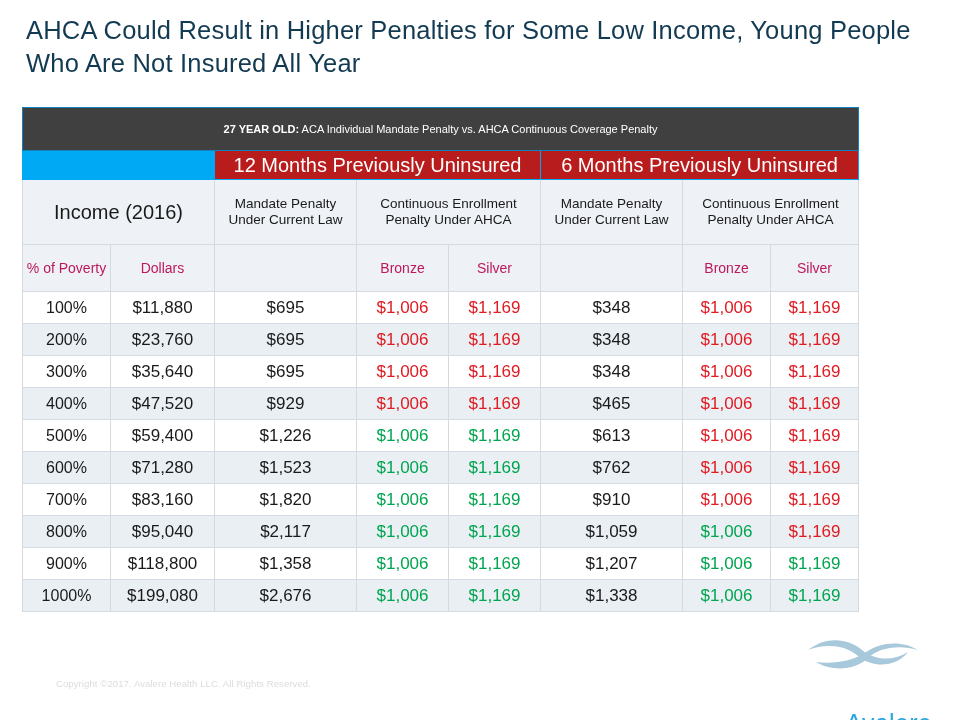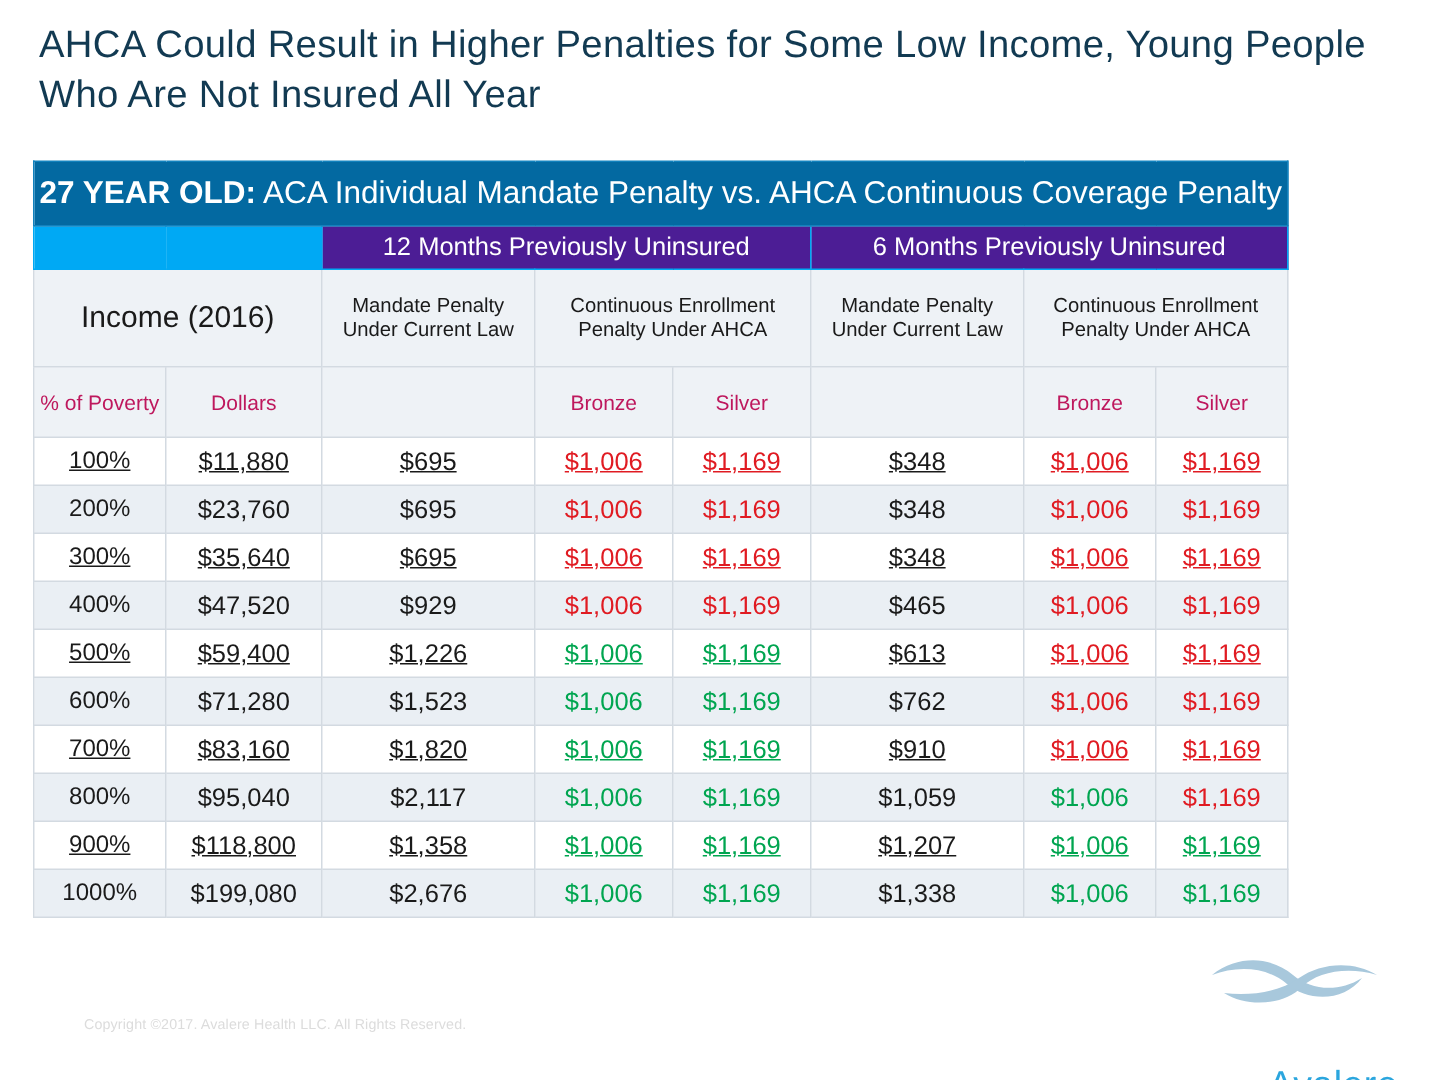--- a/index.html
+++ b/index.html
@@ -42,42 +42,42 @@
     padding: 0;
     margin: 0;
     border: 1px solid #d3dae1;
     text-align: center;
     vertical-align: middle;
     font-weight: normal;
   }
 
   
   .banner-cell {
-    background: #0369a1;
+    background: #404040;
     color: #ffffff;
     height: 42px;
-    font-size: 21px;
+    font-size: 11px;
     border: 1px solid #1181bd !important;
     text-align: center;
   }
   .banner-strong {
     font-weight: bold;
   }
 
   
   .group-blank {
     background: #00a9f4;
     height: 28px;
     border: 1px solid #00a9f4 !important;
   }
   .group-label {
-    background: #4c1d95;
+    background: #b91c1c;
     color: #ffffff;
     font-weight: bold;
-    font-size: 17px;
+    font-size: 20px;
     height: 28px;
     border-left: 1px solid #5a6d7d !important;
     border-top: 1px solid #00a9f4 !important;
     border-bottom: 1px solid #00a9f4 !important;
     border-right: 1px solid #00a9f4 !important;
   }
 
   
   .hdr {
     background: #eef2f6;
@@ -112,21 +112,21 @@
   
   .data-cell {
     height: 31px;
     font-size: 17px;
     color: #1a1a1a;
   }
   .pov {
     font-weight: bold;
     font-size: 16px;
   }
-  .row-odd td { background: #ffffff; text-decoration: underline; }
+  .row-odd td { background: #ffffff; }
   .row-even td { background: #eaeff4; }
 
   .val-red   { color: #e01b22; }
   .val-green { color: #00a550; }
   .val-black { color: #1a1a1a; }
 
   
   .sep-left {
     border-left: 1px solid #55606b !important;
   }

